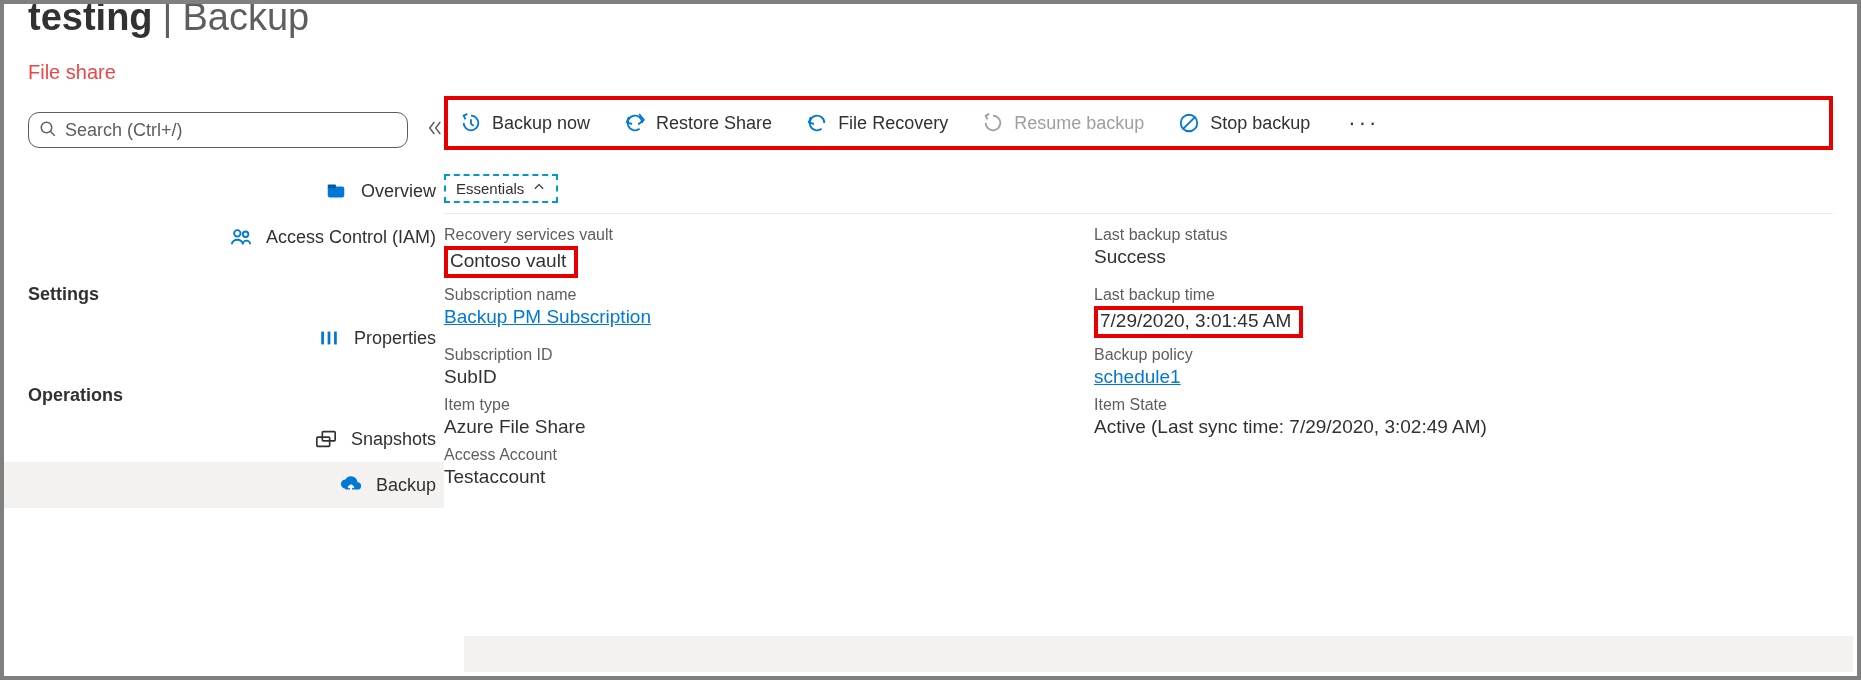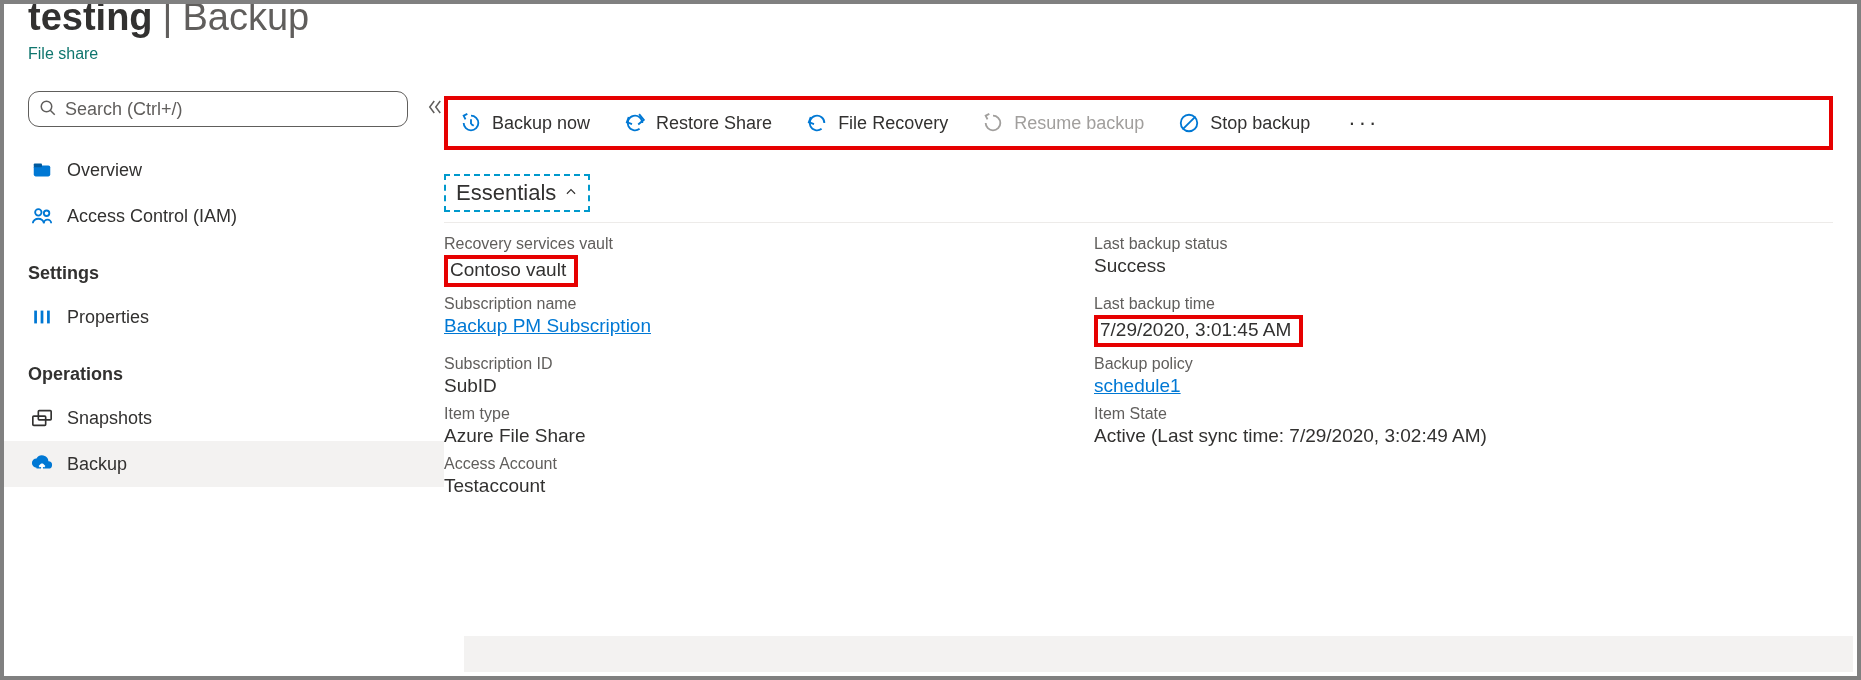--- a/index.html
+++ b/index.html
@@ -15,21 +15,21 @@
       position: relative;
     }
     .container { display: flex; height: 100%; }
     .left-col { width: 440px; padding: 0 0 0 24px; display: flex; flex-direction: column; }
     .right-col { flex: 1; padding: 0 24px 0 0; display: flex; flex-direction: column; }
 
     .page-title-row { display: flex; align-items: baseline; gap: 10px; margin-top: -8px; }
     .page-title-strong { font-size: 38px; font-weight: 600; color: #323130; }
     .page-title-sep { font-size: 38px; font-weight: 300; color: #605e5c; }
     .page-title-section { font-size: 38px; font-weight: 300; color: #605e5c; }
-    .subtitle { font-size: 16px; color: #0f766e; margin-top: 6px; }
+    .subtitle { font-size: 20px; color: #ef4444; margin-top: 22px; }
 
     .search-row { display: flex; align-items: center; margin-top: 28px; gap: 18px; }
     .search-box {
       flex: 1;
       border: 1px solid #605e5c;
       border-radius: 11px;
       display: flex;
       align-items: center;
       padding: 6px 10px;
       height: 36px;
@@ -40,21 +40,21 @@
       margin-left: 8px; width: 100%; background: transparent;
     }
     .search-input::placeholder { color: #605e5c; }
     .collapse-btn { cursor: pointer; color: #605e5c; font-size: 18px; user-select: none; }
 
     .nav { margin-top: 20px; }
     .nav-item {
       display: flex; align-items: center; gap: 14px;
       padding: 12px 8px 12px 0; font-size: 18px; color: #323130;
       cursor: pointer; border-left: 3px solid transparent;
-      margin-left: -24px; padding-left: 24px;
+      margin-left: -24px; padding-left: 24px; justify-content: flex-end;
     }
     .nav-item.active { background: #f3f2f1; }
     .nav-item .ic { width: 22px; height: 22px; display: flex; align-items: center; justify-content: center; }
     .nav-group-label { font-size: 18px; font-weight: 600; color: #323130; margin: 24px 0 10px 0; }
 
     .toolbar {
       display: flex; align-items: center; gap: 30px;
       padding: 8px 10px; margin-top: 92px;
       border: 4px solid #e60000;
     }
@@ -67,21 +67,21 @@
     .tool-btn .ic { width: 22px; height: 22px; display: inline-flex; align-items: center; justify-content: center; }
     .more-btn { font-size: 22px; letter-spacing: 3px; color: #323130; cursor: pointer; padding: 0 6px; }
 
     .essentials-row {
       display: flex; align-items: center; gap: 10px;
       padding: 10px 6px 10px 0; margin-top: 14px;
       border-bottom: 1px solid #edebe9;
     }
     .essentials-header {
       border: 2px dashed #0099cc; padding: 4px 10px;
-      font-size: 22px; color: #323130; display: inline-flex; align-items: center; gap: 8px;
+      font-size: 15px; color: #323130; display: inline-flex; align-items: center; gap: 8px;
       cursor: pointer;
     }
     .chev-up { font-size: 14px; }
 
     .essentials-grid {
       display: grid; grid-template-columns: 610px 1fr;
       column-gap: 40px; row-gap: 4px;
       margin-top: 10px; font-size: 17px;
       align-content: start;
     }

